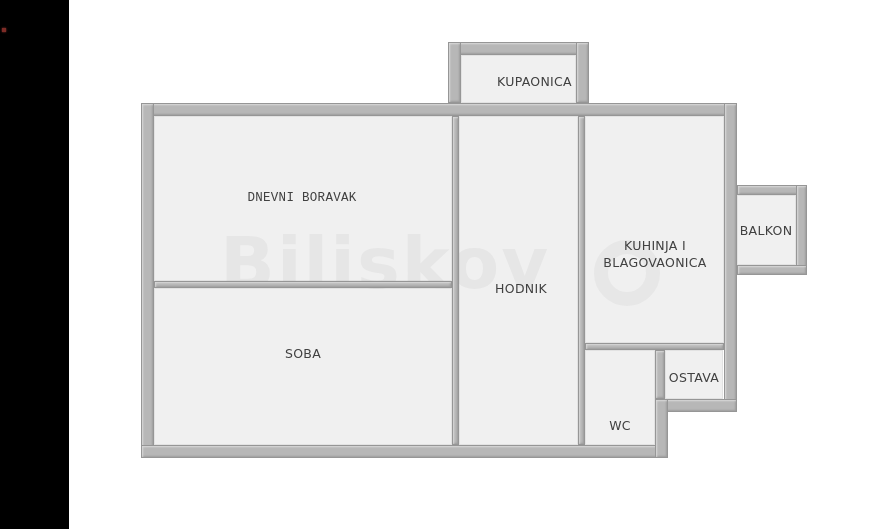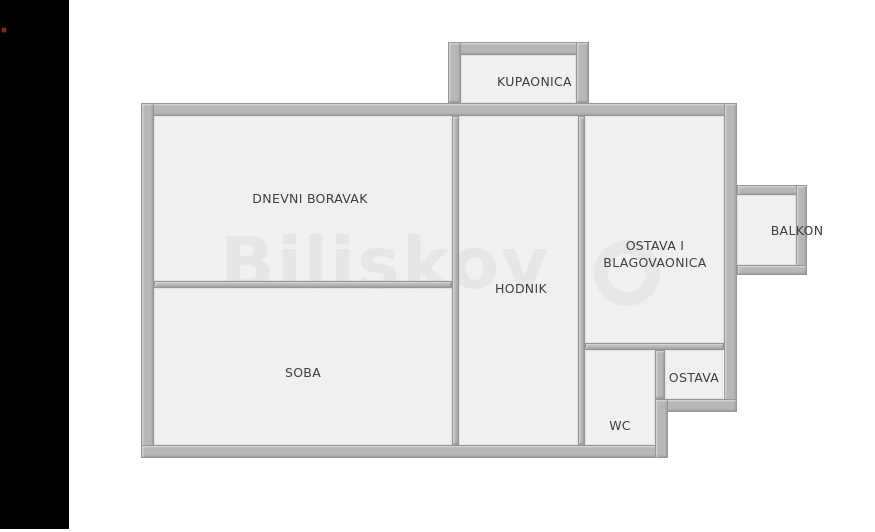--- a/index.html
+++ b/index.html
@@ -68,22 +68,22 @@
     <div class="wall" style="left:796px;top:185px;width:11px;height:90px;"></div>
     <div class="wall" style="left:737px;top:265px;width:70px;height:10px;"></div>
 
     <div class="wall" style="left:452px;top:116px;width:7px;height:329px;"></div>
     <div class="wall" style="left:578px;top:116px;width:7px;height:329px;"></div>
     <div class="wall" style="left:154px;top:281px;width:298px;height:7px;"></div>
     <div class="wall" style="left:585px;top:343px;width:139px;height:7px;"></div>
     <div class="wall" style="left:655px;top:350px;width:10px;height:49px;"></div>
 
     <div class="room-label" style="left:519px;top:81px;padding-left:31px;">KUPAONICA</div>
-    <div class="room-label" style="left:310px;top:198px;">DNEVNI BORAVAK</div>
-    <div class="room-label" style="left:303px;top:372px;">SOBA</div>
+    <div class="room-label" style="left:302px;top:198px;font-family:Liberation Mono, monospace;">DNEVNI BORAVAK</div>
+    <div class="room-label" style="left:303px;top:353px;">SOBA</div>
     <div class="room-label" style="left:521px;top:288px;">HODNIK</div>
-    <div class="room-label wrap" style="left:655px;top:254px;">OSTAVA I BLAGOVAONICA</div>
+    <div class="room-label wrap" style="left:655px;top:254px;">KUHINJA I BLAGOVAONICA</div>
     <div class="room-label" style="left:620px;top:425px;">WC</div>
     <div class="room-label" style="left:694px;top:377px;text-align:right;">OSTAVA</div>
-    <div class="room-label" style="left:797px;top:230px;">BALKON</div>
+    <div class="room-label" style="left:766px;top:230px;">BALKON</div>
 
   </div>
 </div>
 
 </body></html>

